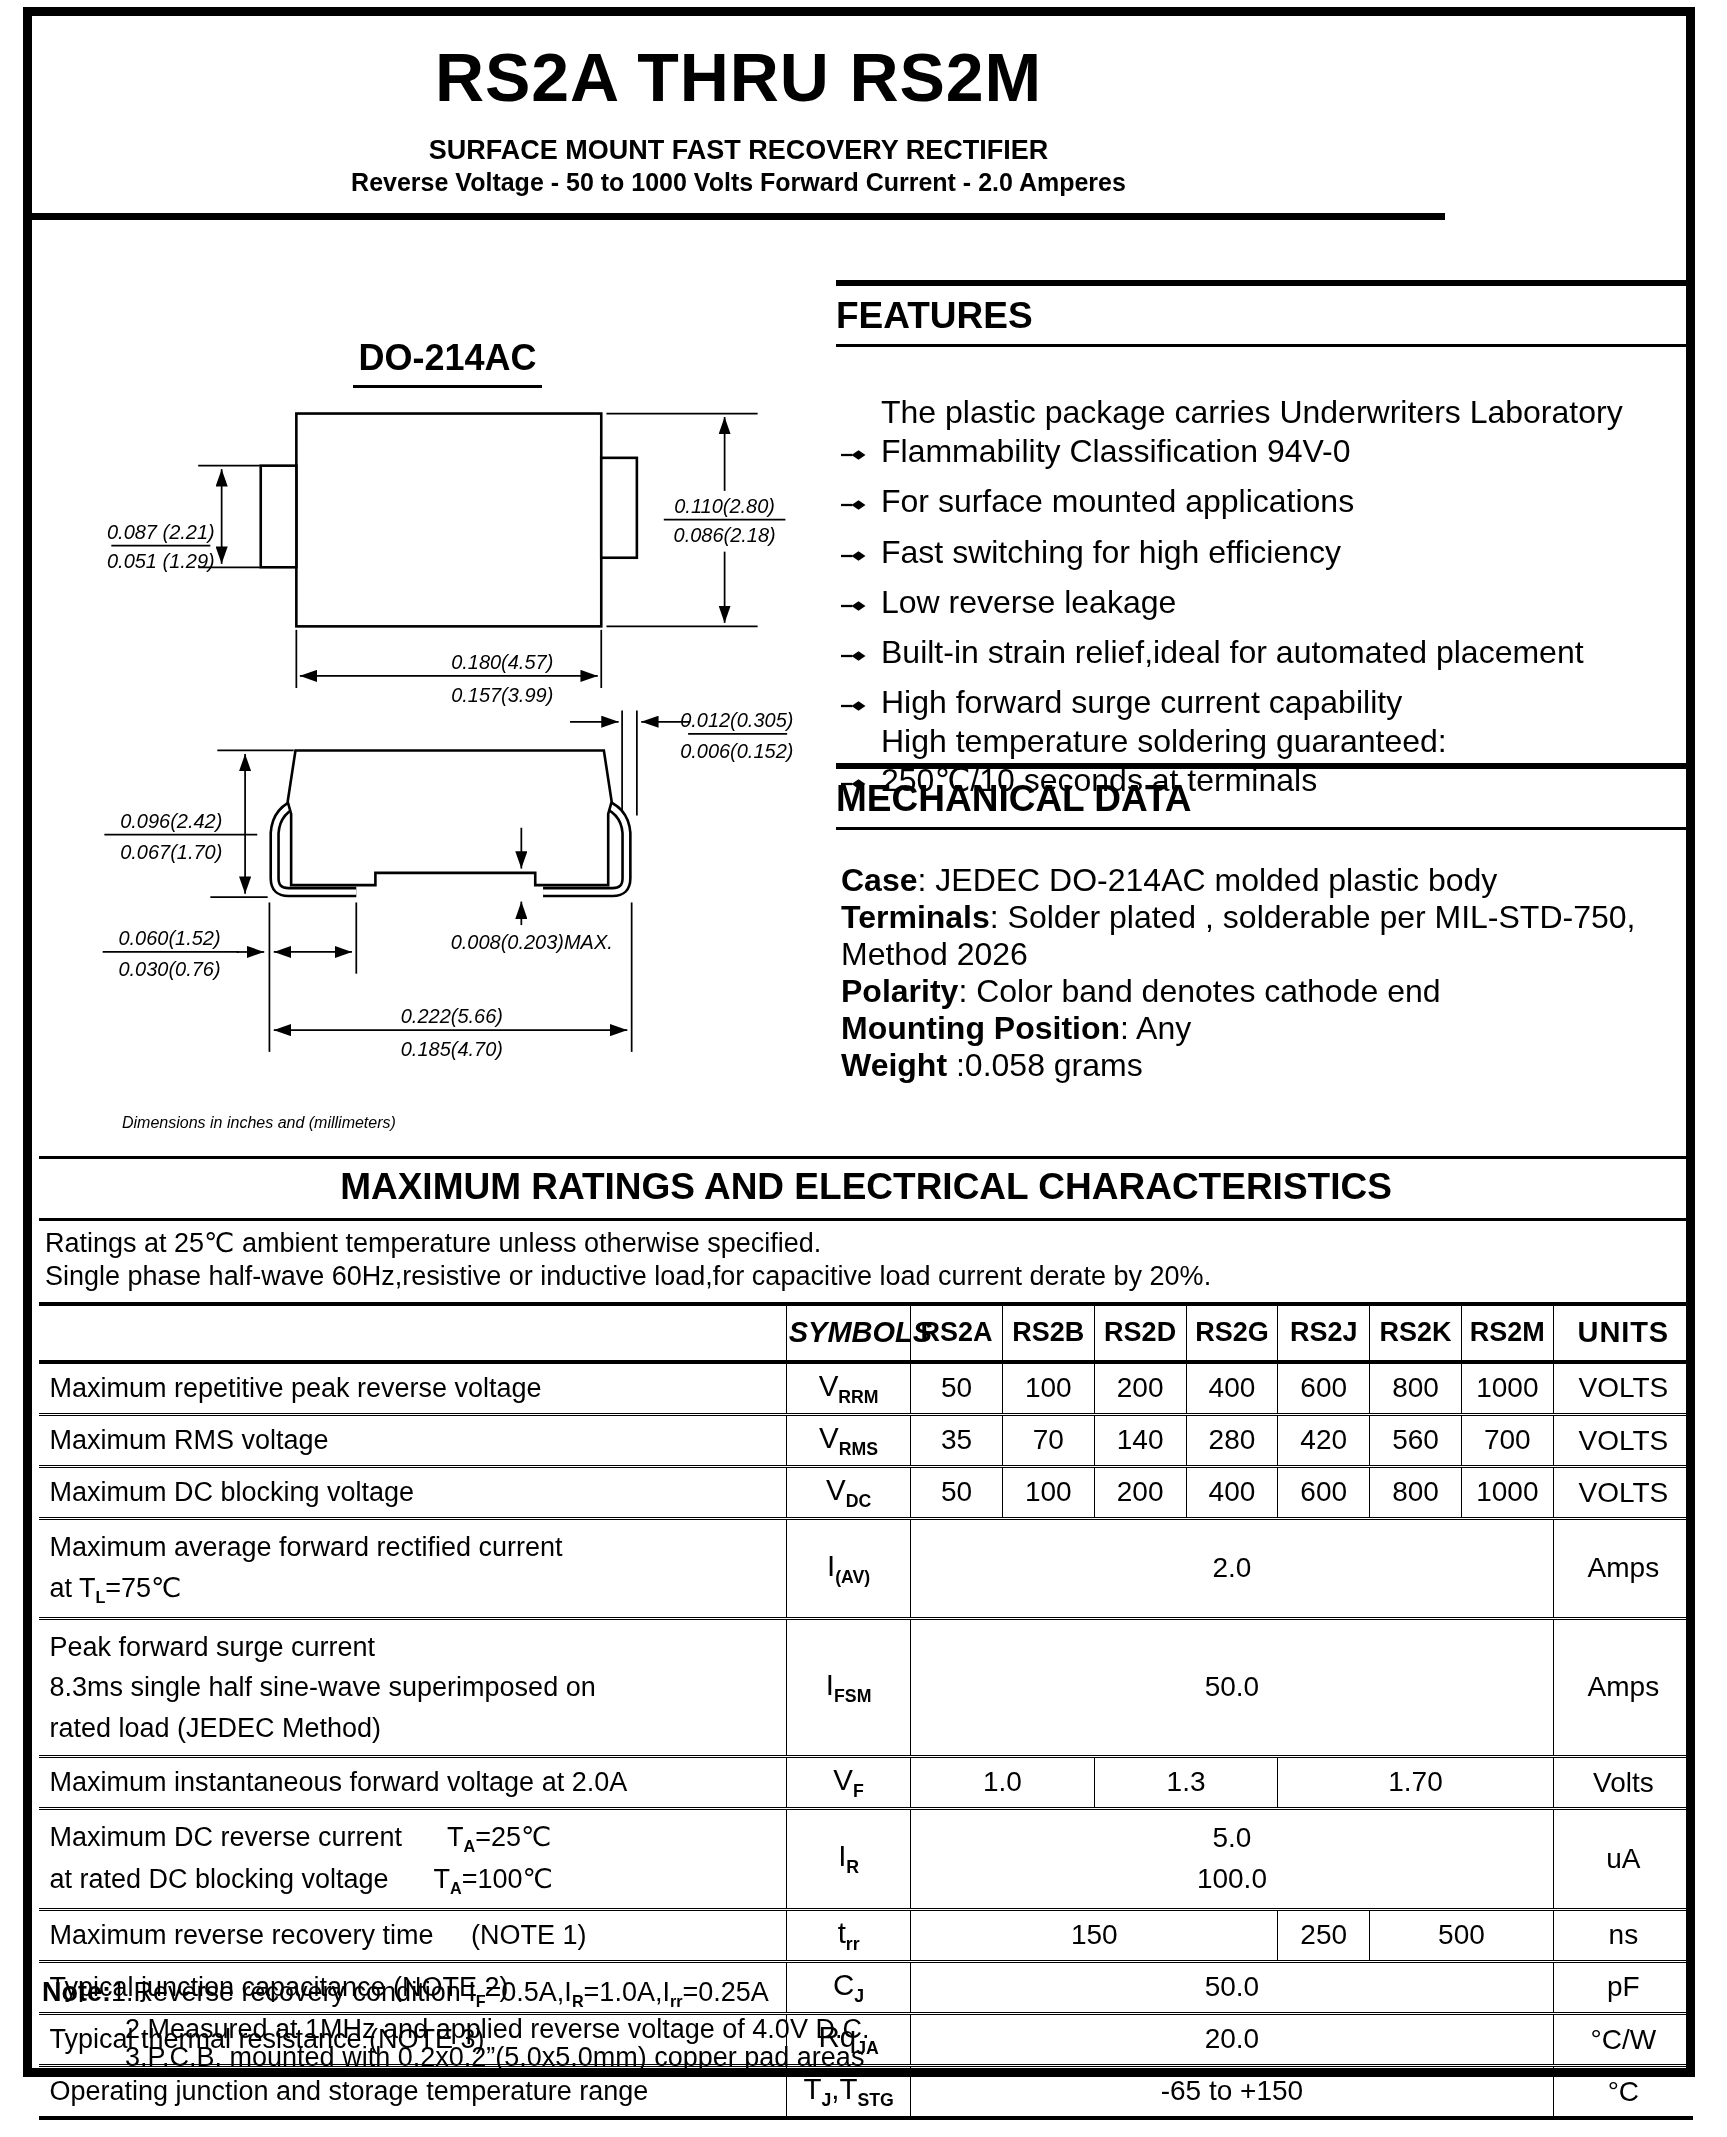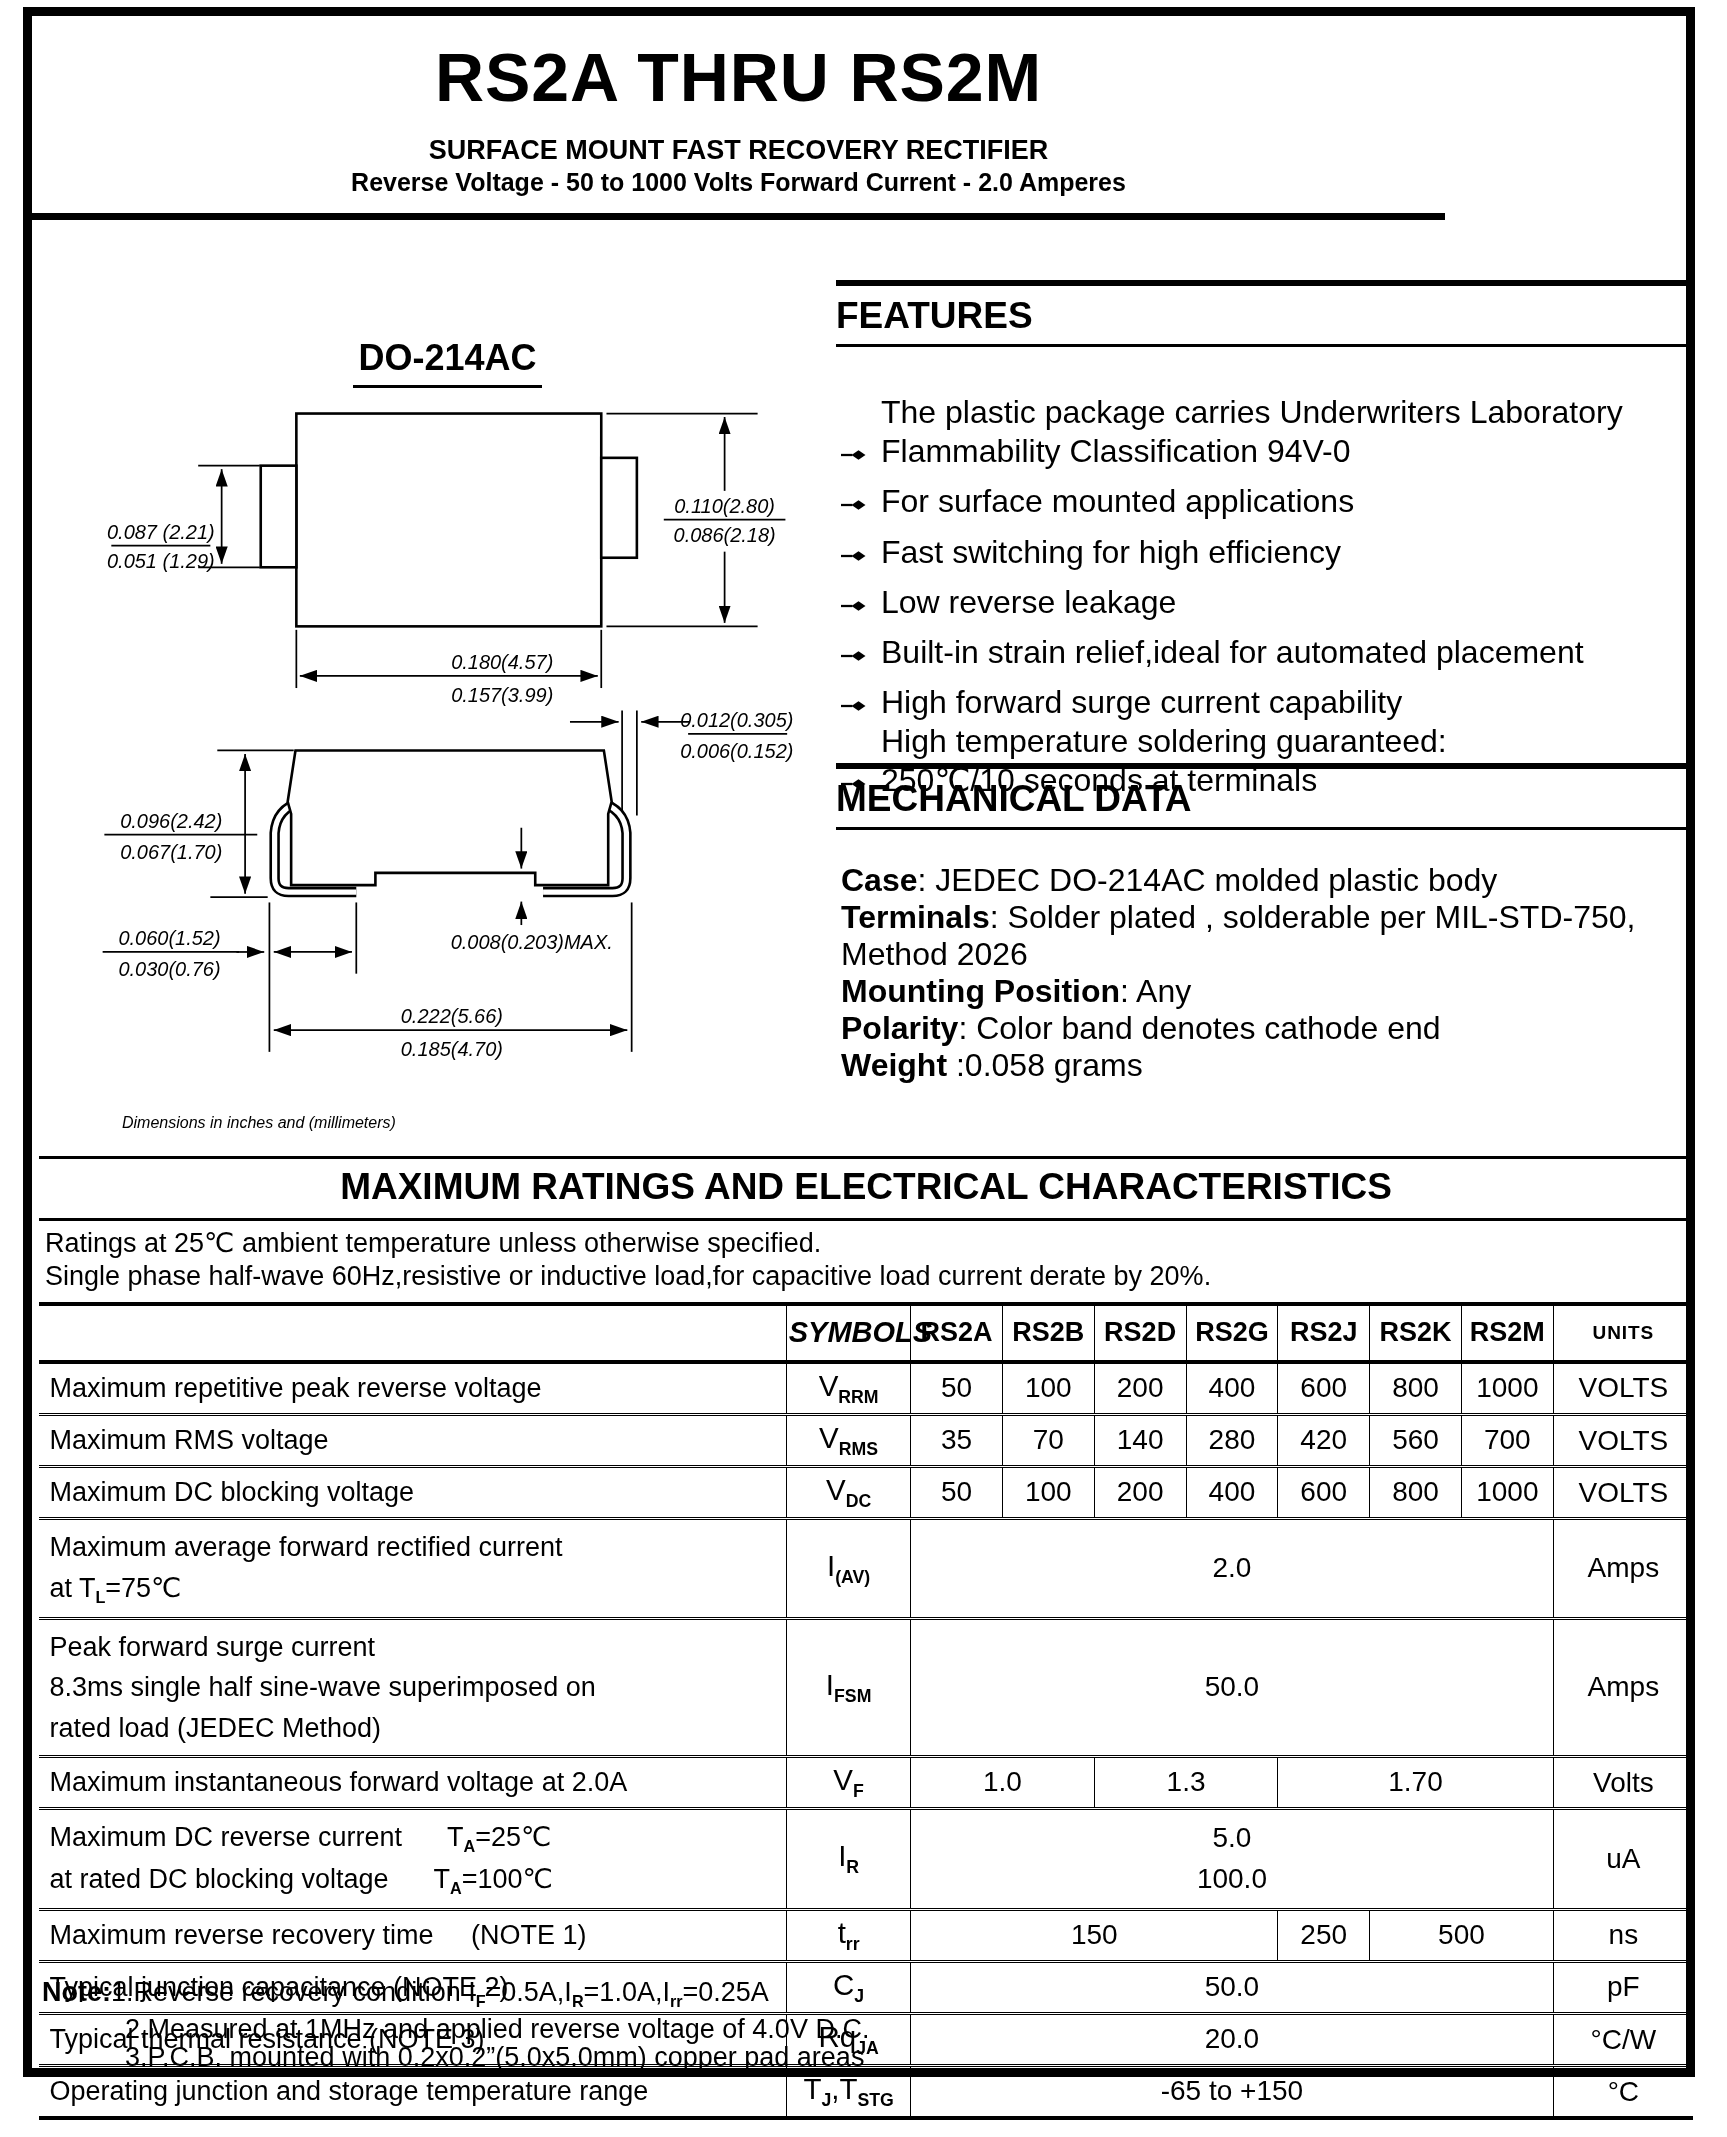--- a/index.html
+++ b/index.html
@@ -31,21 +31,21 @@
   .mline b{font-weight:bold;}
   
   .rhead{position:absolute;left:39px;width:1654px;top:1156px;border-top:3.5px solid #000;border-bottom:3.5px solid #000;text-align:center;font-weight:bold;font-size:37px;padding:7px 0 10.4px;}
   .intro{position:absolute;left:45px;top:1227px;width:1634px;font-size:27px;line-height:33px;}
   .rtable{position:absolute;left:39px;top:1302px;border-collapse:collapse;table-layout:fixed;width:1654px;border-top:4.3px solid #000;border-bottom:4.3px solid #000;}
   .rtable td{border-left:1.7px solid #000;border-top:3.5px double #000;text-align:center;font-size:28px;padding:4.3px 1.7px;vertical-align:middle;}
   .rtable td.nol{border-left:none;}
   .rtable tr:first-child td{border-top:none;}
   .rtable td.h{font-weight:bold;font-size:27px;padding:10.4px 1.7px;border-bottom:4.3px solid #000;}
   .rtable td.sym-h{font-style:italic;font-size:29px;}
-  .rtable td.unit-h{font-size:19px;letter-spacing:0.9px;}
+  .rtable td.unit-h{font-size:29px;letter-spacing:0.9px;}
   .rtable td.p{text-align:left;padding-left:10.4px;font-size:27px;line-height:1.45;}
   .rtable td.p.multi{line-height:1.5;padding-top:7px;padding-bottom:7px;}
   .rtable td.s{font-size:29.5px;}
   .rtable td.v{font-size:28px;line-height:1.45;}
   .rtable td.u{font-size:28px;}
   sub{font-size:0.6em;}
   .rtable td.s sub,.rtable td.p sub,.notes sub{font-weight:bold;}
   
   .notes{position:absolute;left:42px;top:1978px;width:1634px;font-size:27px;line-height:28px;}
   .nline{white-space:nowrap;}
@@ -197,22 +197,22 @@
             <polygon points="12,8 20,2.6 28,8 20,13.4" fill="#000"></polygon>
           </svg></span>
         <span class="ftext">High temperature soldering guaranteed:<br>250℃/10 seconds at terminals</span>
       </div>
     </div>
 
   <div class="rtitle" style="top:763px;">MECHANICAL DATA</div>
   <div class="mlines">
       <div class="mline"><b>Case</b><span>: JEDEC DO-214AC molded plastic body</span></div>
       <div class="mline"><b>Terminals</b><span>: Solder plated , solderable per MIL-STD-750,<br>Method 2026</span></div>
+      <div class="mline"><b>Polarity</b><span>: Color band denotes cathode end</span></div>
       <div class="mline"><b>Mounting Position</b><span>: Any</span></div>
-      <div class="mline"><b>Polarity</b><span>: Color band denotes cathode end</span></div>
       <div class="mline"><b>Weight</b><span> :0.058 grams</span></div>
     </div>
 
   <div class="rhead">MAXIMUM RATINGS AND ELECTRICAL CHARACTERISTICS</div>
   <div class="intro">
     <div>Ratings at 25℃ ambient temperature unless otherwise specified.</div>
     <div>Single phase half-wave 60Hz,resistive or inductive load,for capacitive load current  derate by 20%.</div>
   </div>
   <table class="rtable">
       <colgroup>

